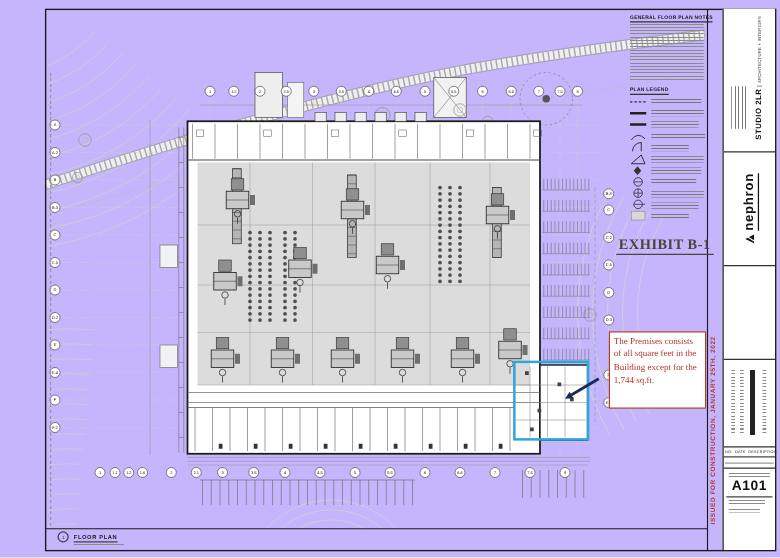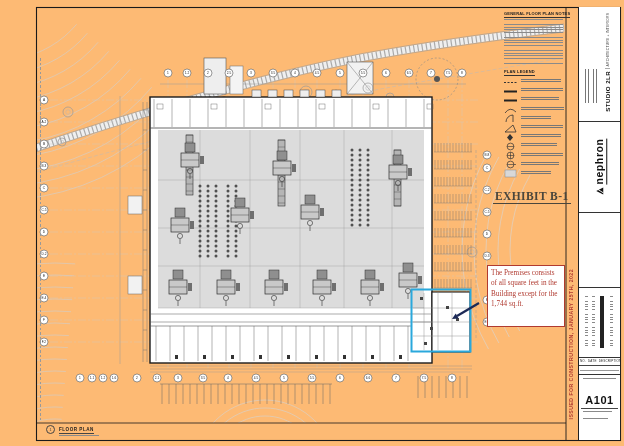--- a/index.html
+++ b/index.html
@@ -1,16 +1,16 @@
 <!DOCTYPE html>
 <html><head>
 <meta charset="utf-8">
 <style>
   html,body{margin:0;padding:0;background:#fff;}
-  #stage{position:relative;width:624px;height:446px;background:#fdba74;overflow:hidden;
+  #stage{position:relative;width:624px;height:446px;background:#c4b5fd;overflow:hidden;
          font-family:"Liberation Sans",sans-serif;}
   #plan-svg{position:absolute;left:0;top:0;}
   .abs{position:absolute;}
   
   .greek{background:repeating-linear-gradient(to bottom,#8a8a8a 0,#8a8a8a .8px,transparent .8px,transparent 2.6px);}
   .greek-v{background:repeating-linear-gradient(to right,#777 0,#777 .8px,transparent .8px,transparent 2.8px);}
   
   #notes-title,#legend-title{font-size:4px;font-weight:bold;color:#222;letter-spacing:.2px;
       border-bottom:.5px solid #333;padding-bottom:.5px;}
   .legend-row{display:flex;align-items:center;height:9.2px;}
@@ -49,21 +49,21 @@
   #firm-tagline::before{content:" | ";font-size:4.5px;color:#111;}
   #firm-address{position:absolute;left:6px;top:62px;width:12px;height:34px;}
   #nephron-wrap{position:absolute;left:50%;top:50%;transform:translate(-50%,-50%) rotate(-90deg);
       display:flex;align-items:center;gap:2px;}
   #client-name{font-size:10.5px;font-weight:bold;color:#111;letter-spacing:.6px;
       border-bottom:1px solid #111;padding-bottom:.5px;}
   .proj-greek{position:absolute;top:8px;width:3px;height:52px;}
   #rev-header{display:block;font-size:3px;color:#222;white-space:pre;letter-spacing:.2px;
       border-bottom:.6px solid #444;padding:1px 1px 1.5px 1px;}
   .rev-row{height:4px;border-bottom:.4px solid #999;margin:0 1px;}
-  #sheet-number{font-size:11px;font-weight:bold;color:#111;text-align:center;letter-spacing:.5px;margin-top:12px;}
+  #sheet-number{font-size:11px;font-weight:bold;color:#111;text-align:center;letter-spacing:.5px;margin-top:1px;}
   .hline{border-top:.7px solid #444;margin:2px 2px 0 2px;}
 </style>
 </head>
 <body>
 
 <div id="stage">
 
   <svg id="plan-svg" width="624" height="446">
       <defs>
         <clipPath id="clipDraw">

